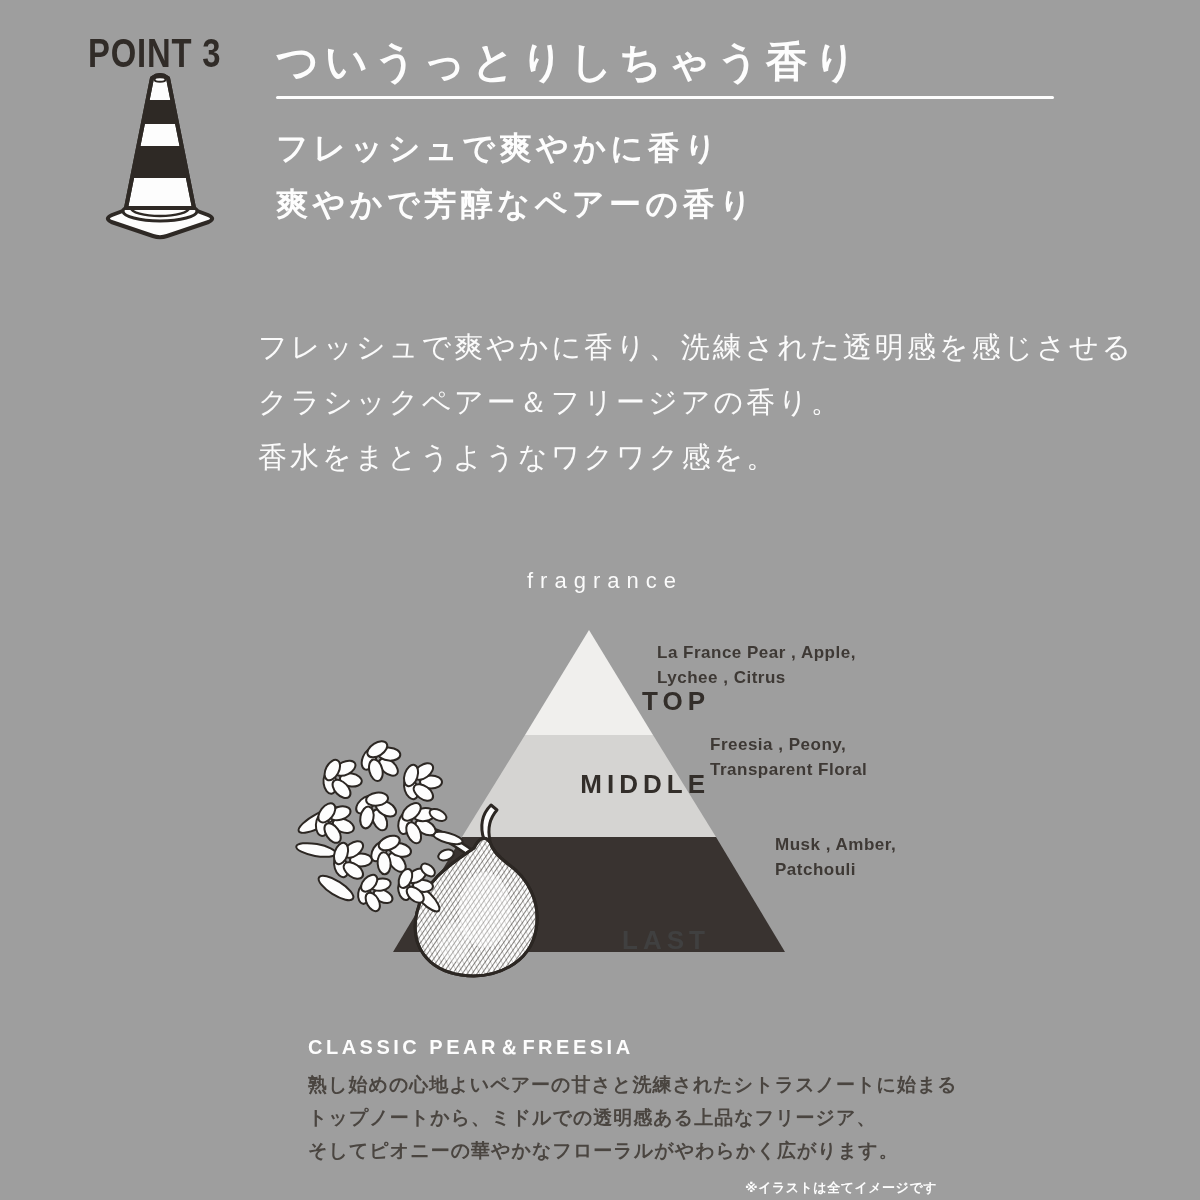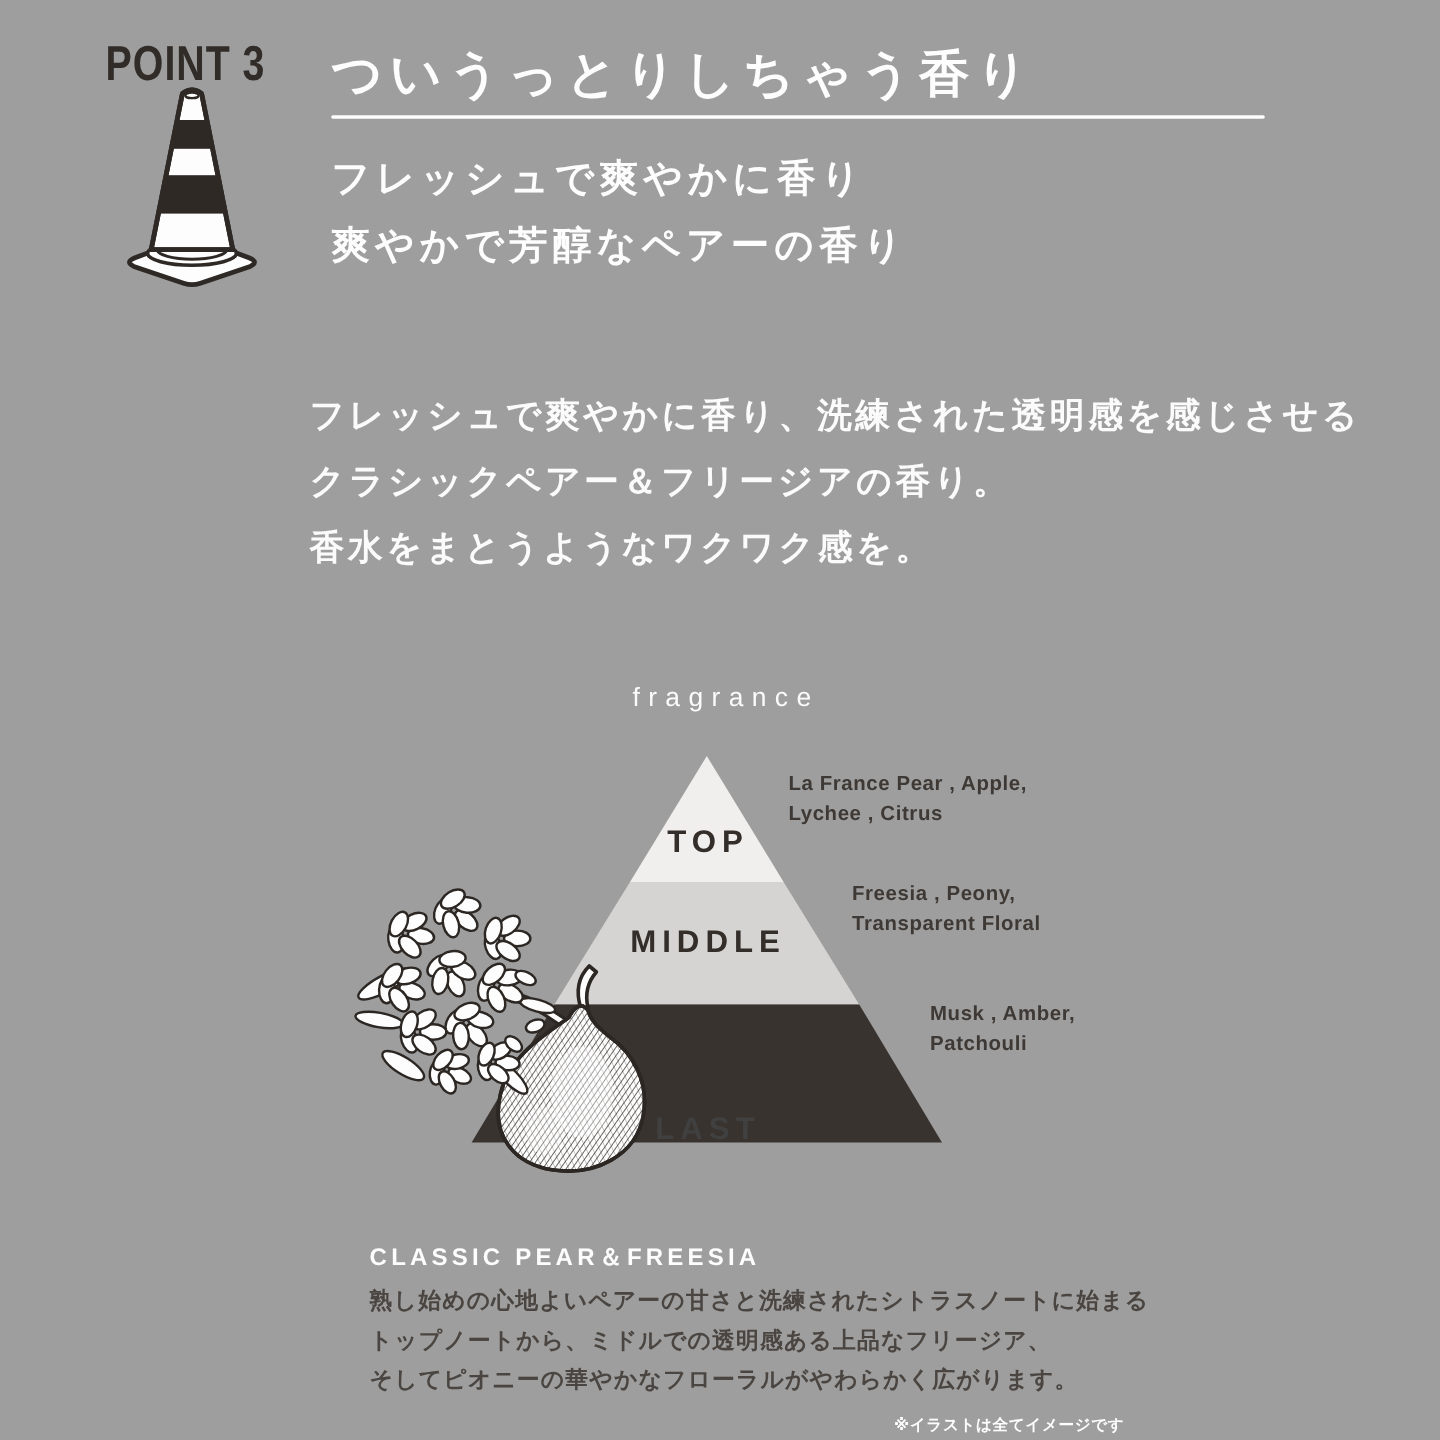--- a/index.html
+++ b/index.html
@@ -30,33 +30,33 @@
   .subtitle{
     position:absolute;left:276px;
     font-size:32px;font-weight:700;color:#fdfdfd;
     letter-spacing:4.5px;white-space:nowrap;
   }
   .subtitle.s1{top:127px;}
   .subtitle.s2{top:183px;}
 
   .body-text{
     position:absolute;left:258px;top:320px;
-    font-size:29px;font-weight:700;color:#fbfbfb;
+    font-size:29px;font-weight:400;color:#fbfbfb;
     letter-spacing:3px;line-height:55px;white-space:nowrap;
   }
 
   .fragrance-label{
     position:absolute;left:527px;top:568px;
     font-size:22px;font-weight:500;color:#fbfbfb;letter-spacing:7px;
   }
 
   .pyramid{position:absolute;left:390px;top:628px;}
 
   .level-label{
-    position:absolute;width:240px;left:470px;text-align:center;
+    position:absolute;width:240px;left:470px;text-align:right;
     font-size:26px;font-weight:700;letter-spacing:5px;
     color:#332e2a;white-space:nowrap;
   }
   .level-label.top{top:686px;}
   .level-label.middle{top:769px;}
   .level-label.last{top:925px;color:#404040;}
 
   .notes{
     position:absolute;font-size:17px;line-height:25px;
     color:#3e3935;font-weight:600;letter-spacing:0.5px;white-space:nowrap;

